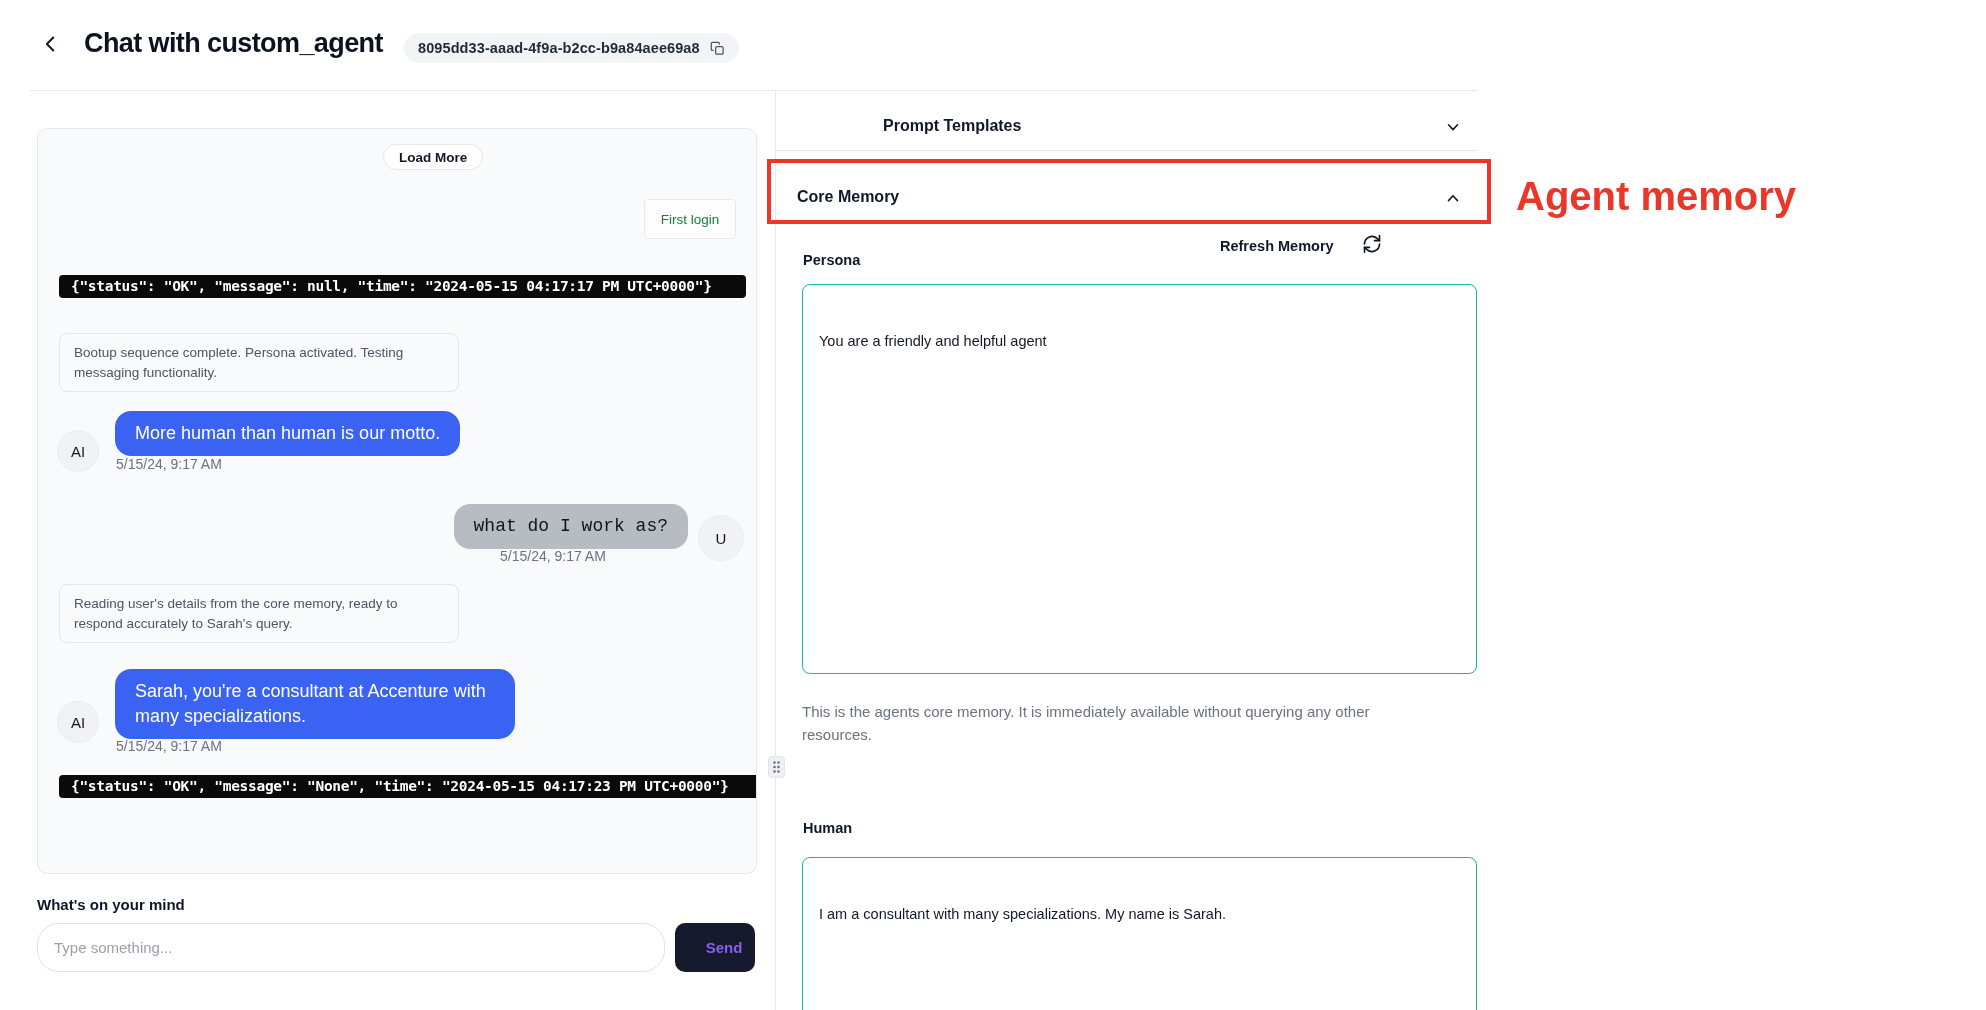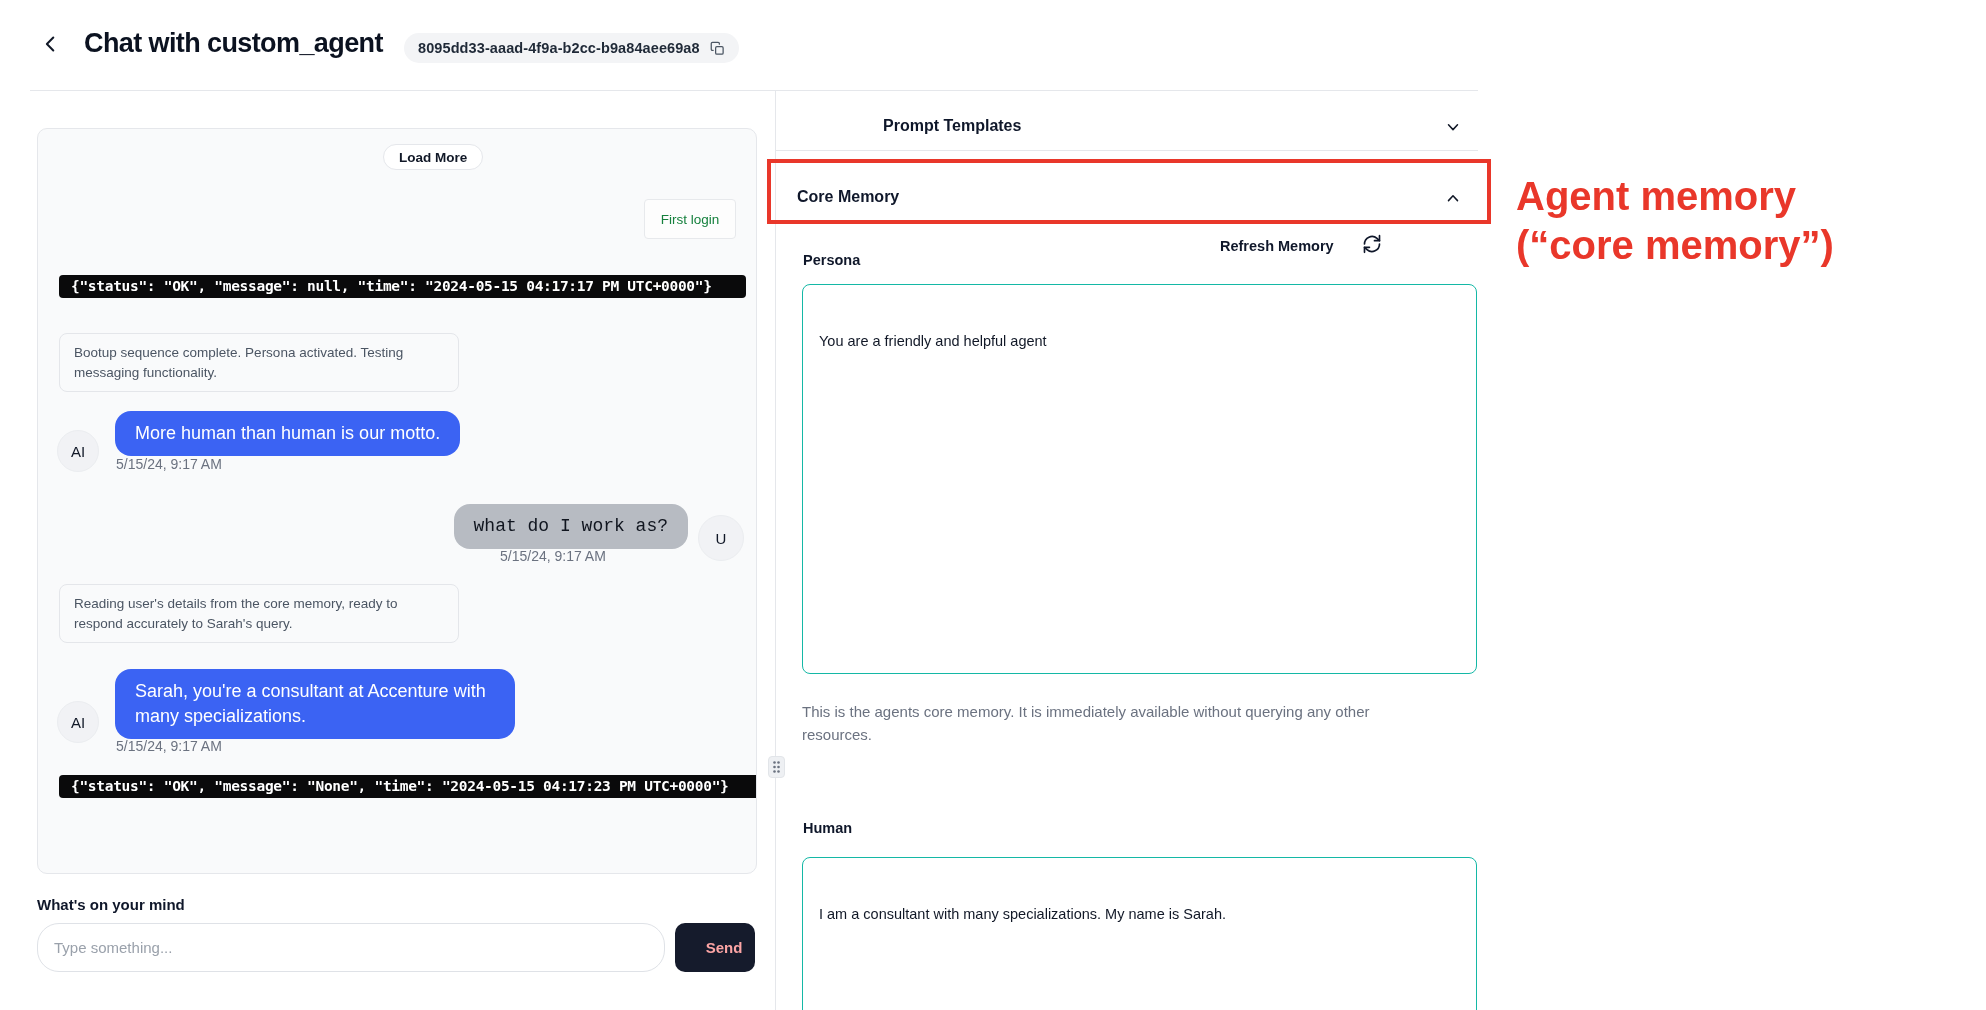--- a/index.html
+++ b/index.html
@@ -41,21 +41,21 @@
   .bubble-user{background:#b7bbc2;color:#10151f;}
   .ts{font-size:14px;color:#6b7280;}
 
   
   .composer-label{left:37px;top:896px;font-size:15px;font-weight:700;color:#0f172a;}
   .composer-input{left:37px;top:923px;width:628px;height:49px;border:1px solid #dfe2e7;border-radius:22px;
                   background:#fff;font-size:15px;color:#111827;padding:0 16px;box-sizing:border-box;outline:none;
                   font-family:"Liberation Sans",sans-serif;}
   .composer-input::placeholder{color:#9aa1ab;}
   .send-btn{left:675px;top:923px;width:80px;height:49px;background:#151b2c;border:none;border-radius:10px;
-            color:#fca5a5;font-size:15px;font-weight:600;cursor:pointer;font-family:"Liberation Sans",sans-serif;padding-left:24px;}
+            color:#8b5cf6;font-size:15px;font-weight:600;cursor:pointer;font-family:"Liberation Sans",sans-serif;padding-left:24px;}
 
   
   .section-label{font-size:16px;font-weight:600;color:#0f172a;}
   .pt-label{left:839px;top:117px;margin-left:44px;}
   .cm-label{left:797px;top:188px;}
   .sec-divider{left:776px;top:150px;width:702px;height:1px;background:#e5e7eb;}
   .red-box{left:767px;top:159px;width:716px;height:57px;border:4px solid #e9372a;background:transparent;}
   .chev{cursor:pointer;}
   .refresh-row{left:1220px;top:234px;display:flex;align-items:flex-end;gap:28px;cursor:pointer;}
   .refresh-row .lbl{font-size:14.5px;font-weight:700;color:#0f172a;}
@@ -178,16 +178,15 @@
             <circle cx="6.5" cy="7" r="1.3"></circle>
             <circle cx="2.5" cy="11.5" r="1.3"></circle>
             <circle cx="6.5" cy="11.5" r="1.3"></circle>
           </g>
         </svg>
     </span>
   </div>
 
   <div class="abs annotation">
     <div>Agent memory</div>
-    <div>(“core memory”)</div>
   </div>
 
 </div>
 
 </body></html>

